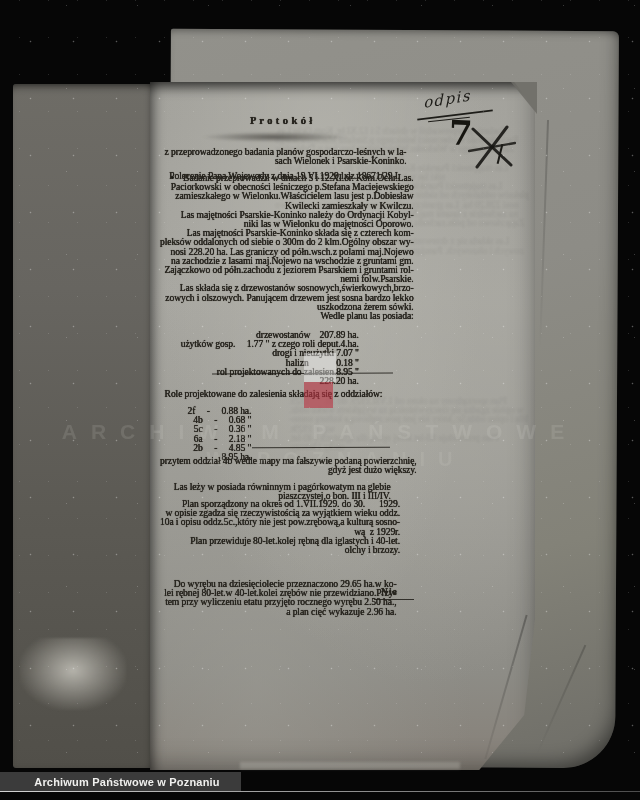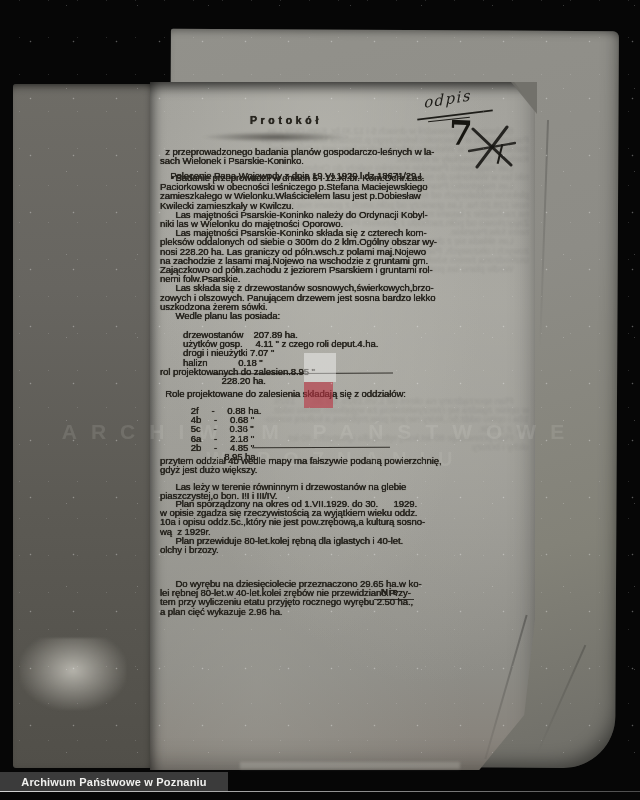--- a/index.html
+++ b/index.html
@@ -27,23 +27,23 @@
   .corner-fold{position:absolute;left:511px;top:82px;width:26px;height:32px;
     clip-path:polygon(0 0,100% 0,100% 100%);background:#6d6c66;opacity:.85;}
   .crease{position:absolute;background:linear-gradient(rgba(0,0,0,.22),rgba(0,0,0,0));}
   .crease.c1{left:543px;top:120px;width:2px;height:230px;transform:rotate(2deg);}
   .crease.c2{left:505px;top:612px;width:2px;height:150px;transform:rotate(16deg);background:linear-gradient(rgba(0,0,0,.28),rgba(0,0,0,.05));}
   .crease.c3{left:560px;top:640px;width:2px;height:120px;transform:rotate(24deg);background:linear-gradient(rgba(0,0,0,.2),rgba(0,0,0,0));}
   .bottom-edge{position:absolute;left:240px;top:762px;width:220px;height:7px;
     background:rgba(205,203,196,.28);filter:blur(1.5px);}
 
   
-  .tblock{position:absolute;left:160px;white-space:pre;font-family:Liberation Sans, sans-serif;
+  .tblock{position:absolute;left:160px;white-space:pre;font-family:Liberation Serif, serif;
     font-size:9.6px;line-height:9.2px;letter-spacing:-.1px;color:#27251f;
-    text-shadow:0 0 .8px rgba(35,32,26,.9),0 0 .3px rgba(35,32,26,.85);}
+    text-shadow:0 0 .8px rgba(35,32,26,.9),0 0 .3px rgba(35,32,26,.85);text-align:right;}
   .b-title{left:250px;top:116px;font-weight:bold;font-size:10.5px;letter-spacing:.4px;}
   .b-intro{top:147px}.b-polecenie{top:171px}.b-body1{top:173px}
   .b-table1{top:330px}.b-role{top:389px}.b-table2{top:406px}
   .b-body2a{top:456px}.b-body2b{top:482px}.b-body3{top:499px}.b-body5{top:579px}
   .b-nie{top:587px;left:381px;font-weight:bold;letter-spacing:1px;}
   .rule{position:absolute;height:1.2px;background:rgba(30,28,24,.85);transform:rotate(-.3deg);}
   .rule.r1{left:212px;top:373px;width:181px;}
   .rule.r2{left:252px;top:447px;width:138px;}
   .rule.rn{left:374px;top:599px;width:40px;height:1.4px;}
   .bullet{position:absolute;left:171px;top:176px;width:3px;height:3px;border-radius:50%;background:#1e1d19;}
@@ -78,21 +78,21 @@
   .speckles{position:absolute;left:0;top:0;width:640px;height:772px;pointer-events:none;opacity:.55;
     background-image:
       radial-gradient(circle,rgba(255,255,255,.6) .6px,transparent 1.1px),
       radial-gradient(circle,rgba(255,255,255,.38) .5px,transparent 1px),
       radial-gradient(circle,rgba(255,255,255,.26) .4px,transparent .9px);
     background-size:43px 57px,71px 83px,29px 37px;
     background-position:9px 13px,31px 47px,5px 19px;}
 
   
   .footer-bar{position:absolute;left:0;top:772px;width:228px;height:19px;display:flex;
-    align-items:center;justify-content:center;}
+    align-items:center;justify-content:center;padding-left:13px;}
   .footer-label{font-family:"Liberation Sans",sans-serif;font-weight:bold;font-size:11px;color:#f0f0ee;
     letter-spacing:.2px;white-space:nowrap;}
   .footer-line{position:absolute;left:0;top:791px;width:640px;height:1.4px;
     background:linear-gradient(90deg,rgba(255,255,255,.82),rgba(255,255,255,.55) 55%,rgba(190,190,190,.38));}
 </style>
 </head>
 <body>
 
 <div class="stage">
 
@@ -148,37 +148,37 @@
 pleksów oddalonych od siebie o 300m do 2 klm.Ogólny obszar wy-
 nosi 228.20 ha. Las graniczy od półn.wsch.z polami maj.Nojewo
 na zachodzie z lasami maj.Nojewo na wschodzie z gruntami gm.
 Zajączkowo od półn.zachodu z jeziorem Psarskiem i gruntami rol-
 nemi folw.Psarskie.
       Las składa się z drzewostanów sosnowych,świerkowych,brzo-
 zowych i olszowych. Panującem drzewem jest sosna bardzo lekko
 uszkodzona żerem sówki.
       Wedle planu las posiada:</div>
     <div class="tblock b-table1">         drzewostanów    207.89 ha.
-         użytków gosp.     4.11 " z czego roli deput.4.ha.
+         użytków gosp.     1.77 " z czego roli deput.4.ha.
          drogi i nieużytki 7.07 "
          halizn            0.18 "
 rol projektowanych do zalesien.8.95 "
                         228.20 ha.</div>
     <div class="rule r1"></div>
     <div class="tblock b-role">  Role projektowane do zalesienia składają się z oddziałów:</div>
     <div class="tblock b-table2">            2f     -     0.88 ha.
             4b     -     0.68 "
             5c     -     0.36 "
             6a     -     2.18 "
             2b     -     4.85 "
                          8.95 ha.</div>
     <div class="rule r2"></div>
     <div class="tblock b-body2a">przytem oddział 4b wedle mapy ma fałszywie podaną powierzchnię,
 gdyż jest dużo większy.</div>
-    <div class="tblock b-body2b">      Las leży w terenie równinnym i drzewostanów na glebie
+    <div class="tblock b-body2b">      Las leży w posiada równinnym i pagórkowatym na glebie
 piaszczystej,o bon. III i III/IV.</div>
     <div class="tblock b-body3">      Plan sporządzony na okres od 1.VII.1929. do 30.      1929.
 w opisie zgadza się rzeczywistością za wyjątkiem wieku oddz.
 10a i opisu oddz.5c.,który nie jest pow.zrębową,a kulturą sosno-
 wą  z 1929r.
       Plan przewiduje 80-let.kolej rębną dla iglastych i 40-let.
 olchy i brzozy.</div>
     <div class="tblock b-body5">      Do wyrębu na dziesięciolecie przeznaczono 29.65 ha.w ko-
 lei rębnej 80-let.w 40-let.kolei zrębów nie przewidziano.Przy-
 tem przy wyliczeniu etatu przyjęto rocznego wyrębu 2.50 ha.,

